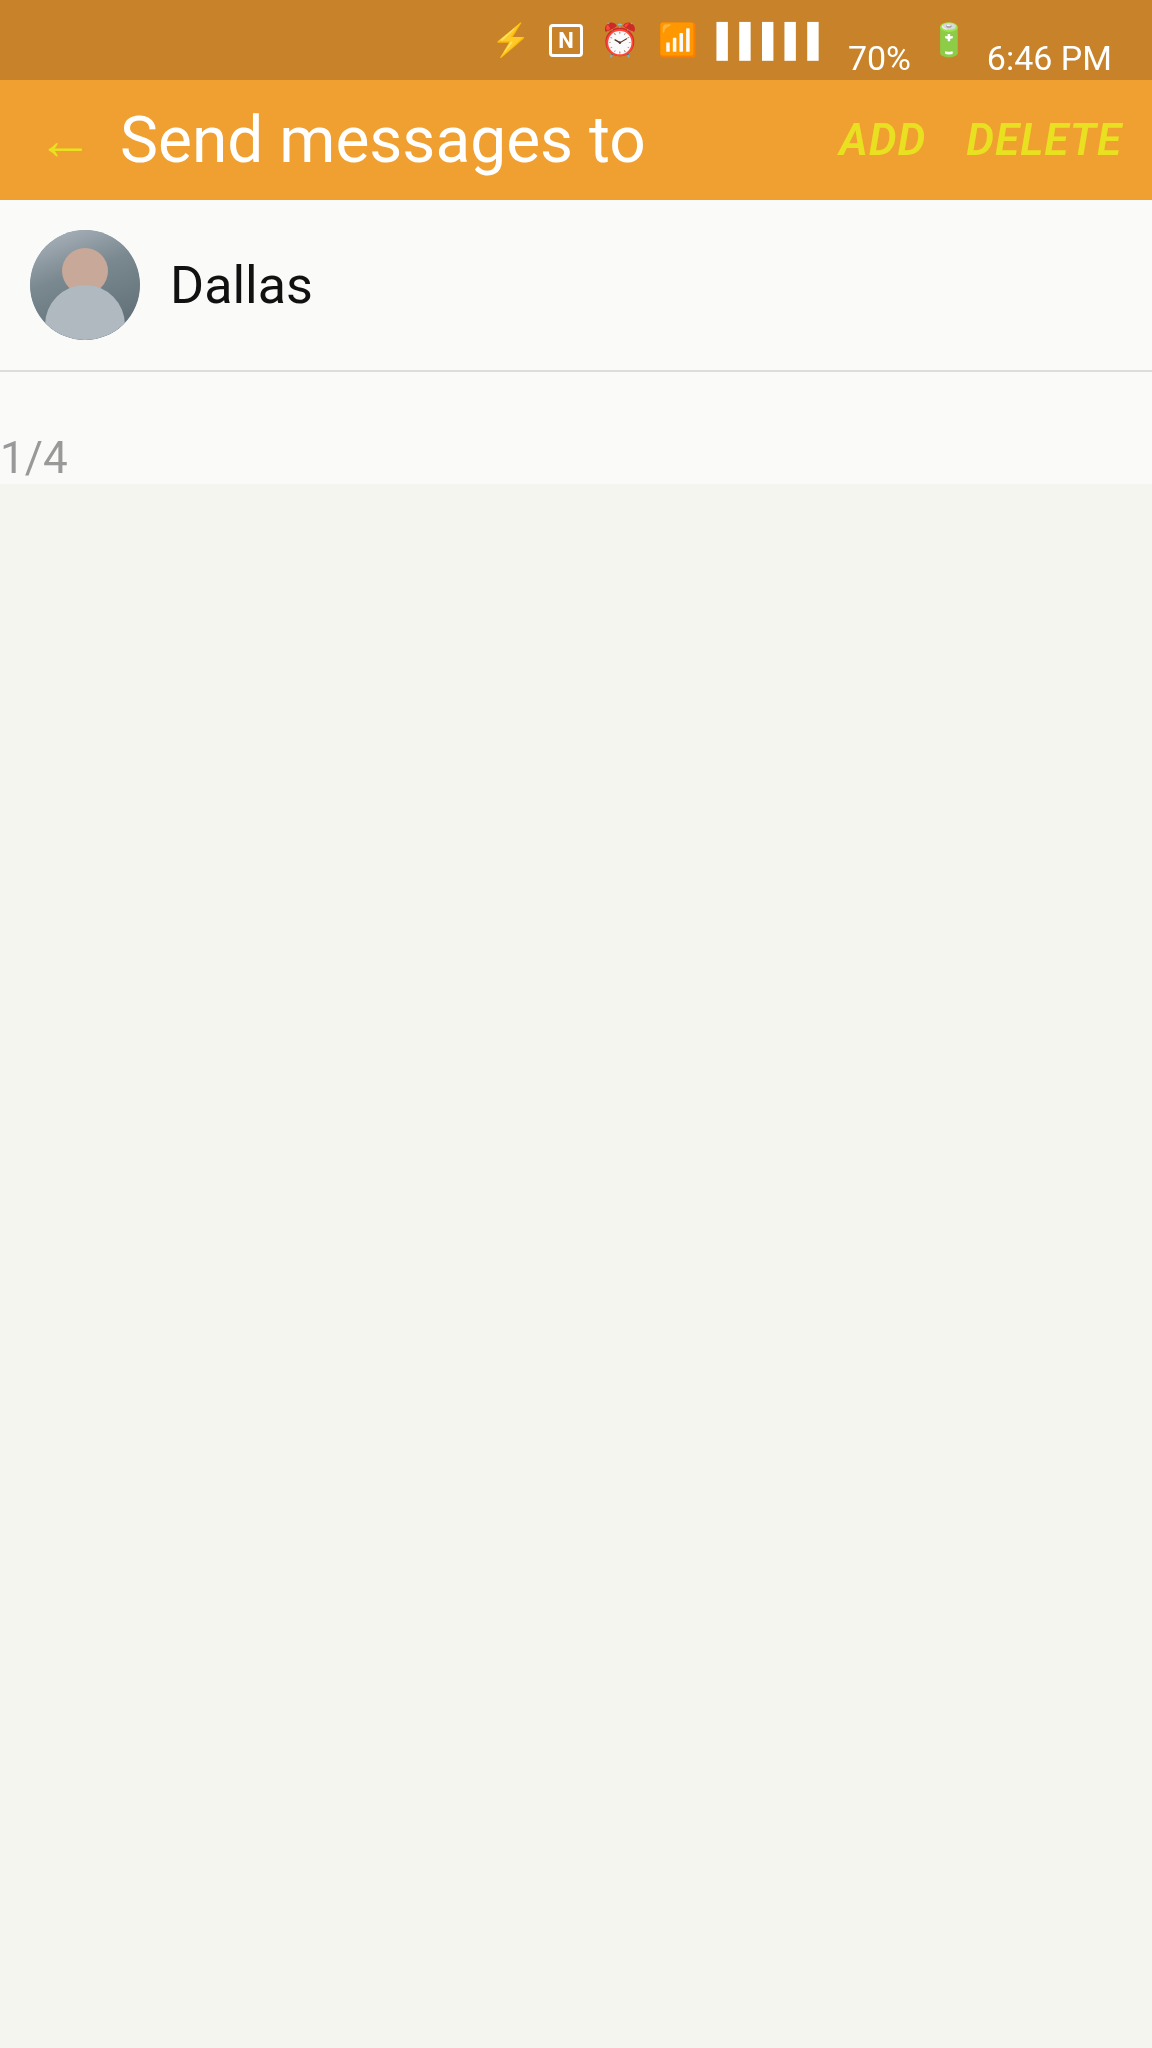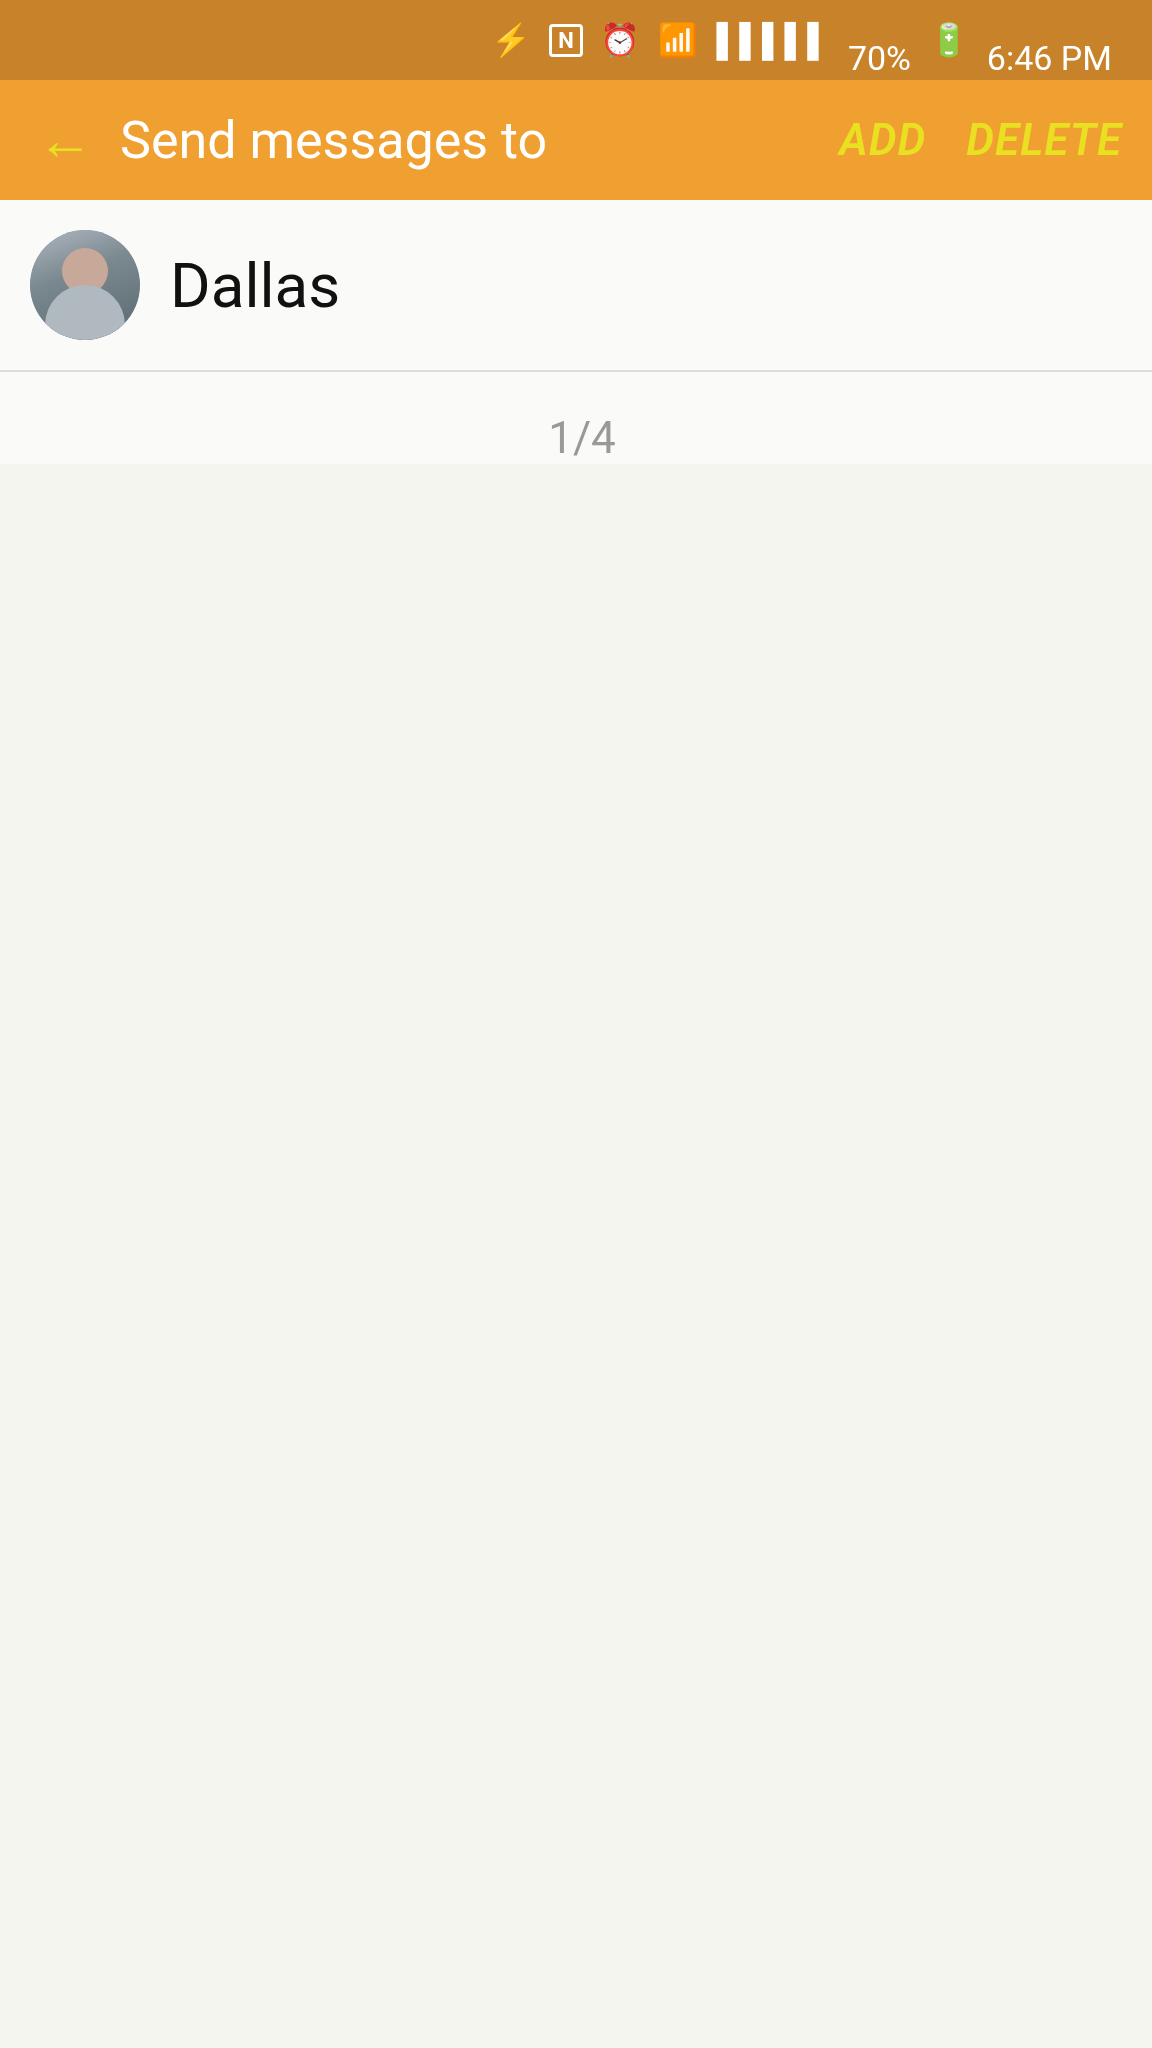--- a/index.html
+++ b/index.html
@@ -64,21 +64,21 @@
       cursor: pointer;
       margin-right: 20px;
       display: flex;
       align-items: center;
       justify-content: center;
       width: 70px;
     }
 
     .app-bar-title {
       color: #fff;
-      font-size: 52px;
+      font-size: 64px;
       font-weight: 400;
       flex: 1;
     }
 
     .app-bar-actions {
       display: flex;
       gap: 40px;
       align-items: center;
       font-style: italic;
     }
@@ -147,41 +147,40 @@
       height: 55px;
       background: #b0b8c0;
       border-radius: 40px 40px 0 0;
       position: absolute;
       bottom: 0;
       left: 50%;
       transform: translateX(-50%);
     }
 
     .contact-name {
-      font-size: 62px;
+      font-size: 52px;
       color: #111;
       font-weight: 400;
     }
 
     .divider {
       width: 100%;
       height: 2px;
       background: #ddd;
       margin: 0 0 0 0;
     }
 
     
     .pagination {
       display: flex;
       align-items: center;
-      justify-content: center;
-      padding: 40px 0 0 0;
+      justify-content: flex-start;
+      padding: 60px 0 0 0;
       color: #999;
       font-size: 44px;
-      margin-left: 12px;
     }
   </style>
 </head>
 <body>
 
 <div class="status-bar">
   <div class="status-icons">
 
     <span class="status-icon">⚡</span>
 

